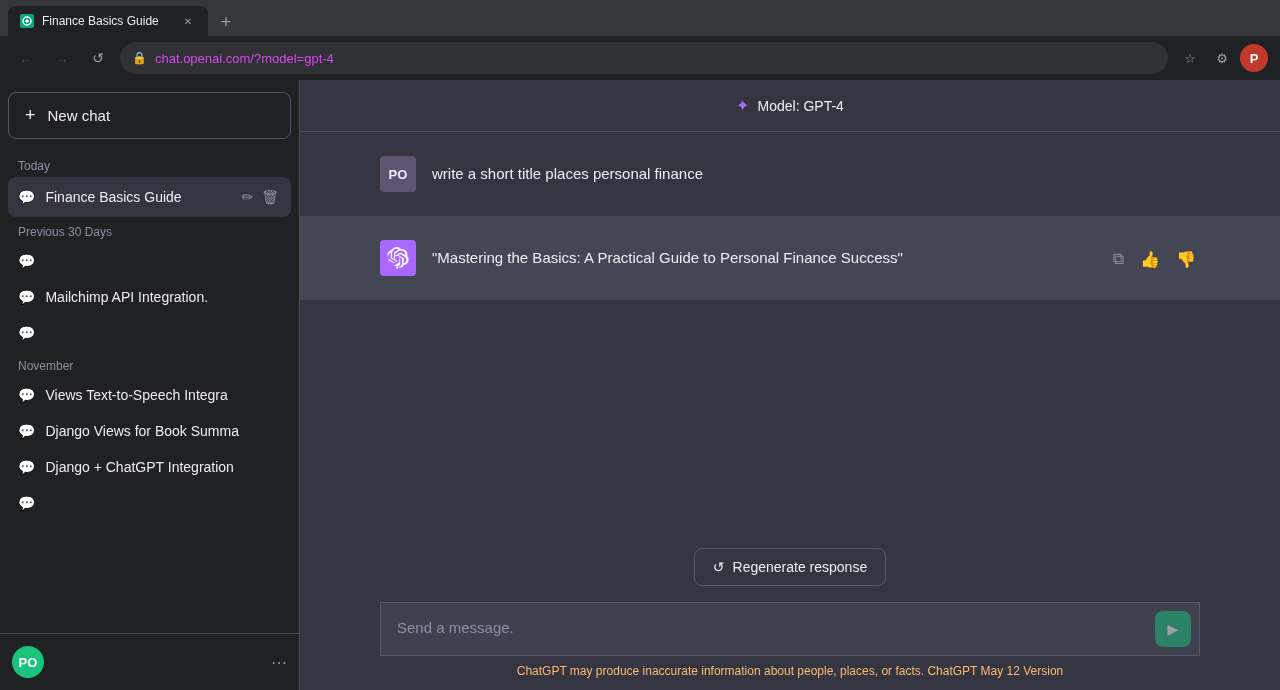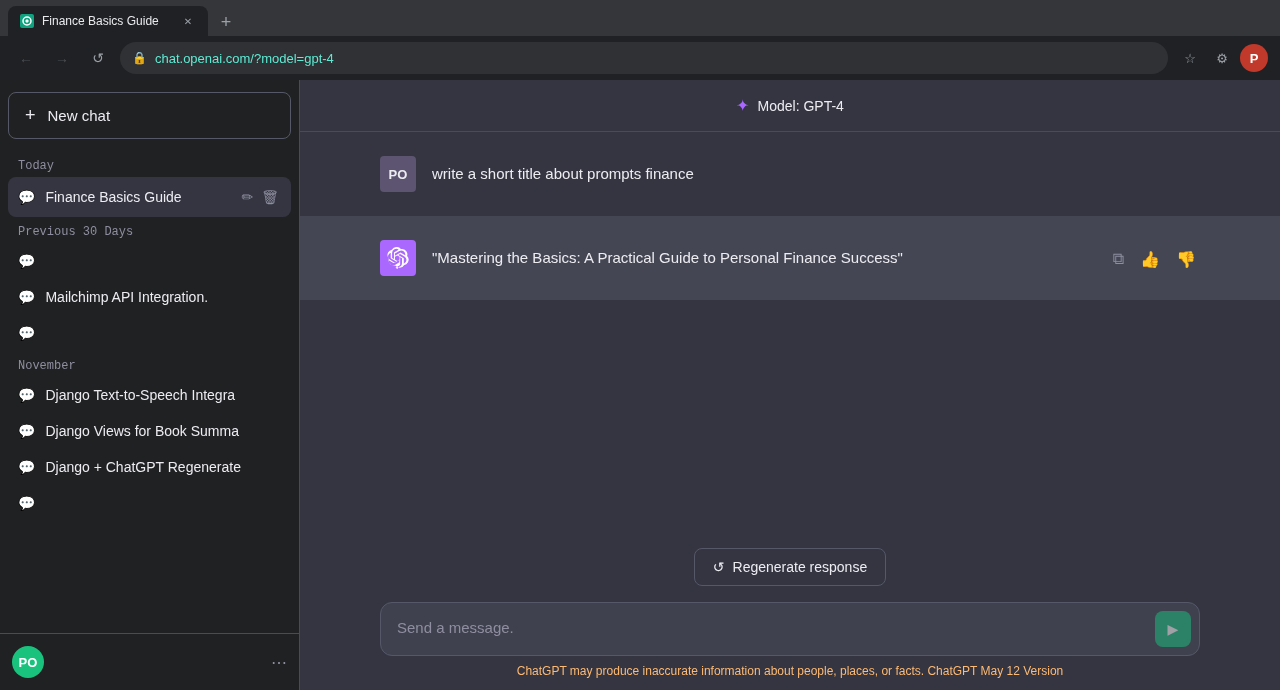--- a/index.html
+++ b/index.html
@@ -11,37 +11,37 @@
     .browser-tab { display: flex; align-items: center; gap: 8px; background: #202124; border-radius: 8px 8px 0 0; padding: 0 12px; height: 30px; min-width: 200px; font-size: 12px; color: #e8eaed; }
     .browser-tab .favicon { width: 14px; height: 14px; background: #10a37f; border-radius: 2px; display: flex; align-items: center; justify-content: center; flex-shrink: 0; }
     .browser-tab .tab-title { overflow: hidden; text-overflow: ellipsis; white-space: nowrap; flex: 1; }
     .browser-tab .close-btn { width: 16px; height: 16px; border-radius: 50%; display: flex; align-items: center; justify-content: center; font-size: 10px; color: #9aa0a6; cursor: pointer; flex-shrink: 0; }
     .new-tab-btn { width: 28px; height: 28px; border-radius: 50%; display: flex; align-items: center; justify-content: center; color: #9aa0a6; font-size: 18px; cursor: pointer; margin-left: 4px; }
     .browser-toolbar { display: flex; align-items: center; gap: 8px; padding: 6px 12px; height: 44px; background: #202124; }
     .nav-btn { width: 28px; height: 28px; border-radius: 50%; display: flex; align-items: center; justify-content: center; color: #9aa0a6; font-size: 14px; cursor: pointer; background: none; border: none; }
     .nav-btn.disabled { color: #4a4e54; cursor: default; }
     .address-bar { flex: 1; background: #303134; border-radius: 20px; height: 32px; display: flex; align-items: center; padding: 0 12px; gap: 8px; }
     .address-bar .lock-icon { color: #9aa0a6; font-size: 12px; }
-    .address-bar .url-text { font-size: 13px; color: #5eead4; }
+    .address-bar .url-text { font-size: 13px; color: #d946ef; }
     .toolbar-right { display: flex; align-items: center; gap: 4px; }
     .toolbar-btn { width: 28px; height: 28px; border-radius: 50%; display: flex; align-items: center; justify-content: center; color: #9aa0a6; font-size: 13px; cursor: pointer; }
 
     
     .app-container { display: flex; flex: 1; overflow: hidden; }
 
     
     .sidebar { width: 300px; background: #202123; display: flex; flex-direction: column; flex-shrink: 0; border-right: 1px solid #4a4b53; overflow: hidden; }
     .sidebar-header { padding: 12px 8px; }
     .new-chat-btn { display: flex; align-items: center; gap: 12px; padding: 12px 16px; border-radius: 8px; cursor: pointer; font-size: 15px; color: #ececf1; width: 100%; background: none; border: 1px solid #565869; transition: background 0.1s; }
     .new-chat-btn .plus-icon { font-size: 18px; font-weight: 300; }
     .sidebar-content { flex: 1; overflow-y: auto; padding: 0 8px; }
     .sidebar-content::-webkit-scrollbar { width: 4px; }
     .sidebar-content::-webkit-scrollbar-track { background: transparent; }
     .sidebar-content::-webkit-scrollbar-thumb { background: #565869; border-radius: 2px; }
-    .section-label { font-size: 12px; color: #8e8ea0; padding: 8px 10px 4px; font-weight: 500; font-family: Liberation Mono, monospace; }
+    .section-label { font-size: 12px; color: #8e8ea0; padding: 8px 10px 4px; font-weight: 500; }
     .chat-item { display: flex; align-items: center; gap: 10px; padding: 10px 10px; border-radius: 8px; cursor: pointer; font-size: 14px; color: #ececf1; position: relative; white-space: nowrap; overflow: hidden; }
     .chat-item.active { background: #343541; }
     .chat-item .chat-icon { color: #8e8ea0; font-size: 14px; flex-shrink: 0; }
     .chat-item .chat-label { overflow: hidden; text-overflow: ellipsis; flex: 1; }
     .chat-item .chat-actions { display: none; align-items: center; gap: 4px; flex-shrink: 0; }
     .chat-item.active .chat-actions { display: flex; }
     .chat-action-btn { color: #8e8ea0; font-size: 14px; padding: 2px; cursor: pointer; background: none; border: none; }
     .sidebar-bottom { padding: 8px; border-top: 1px solid #4a4b53; display: flex; align-items: center; gap: 8px; padding: 12px; }
     .user-avatar { width: 32px; height: 32px; border-radius: 50%; background: #19c37d; display: flex; align-items: center; justify-content: center; font-size: 13px; font-weight: 600; color: #fff; flex-shrink: 0; }
     .user-name { font-size: 14px; color: #ececf1; flex: 1; }
@@ -63,21 +63,21 @@
     .message-avatar.user-av { background: #5c5470; color: #ececf1; }
     .message-avatar.gpt-av { background: #ab68ff; color: #fff; border-radius: 4px; }
     .message-content { flex: 1; font-size: 15px; line-height: 1.6; color: #ececf1; padding-top: 6px; }
     .message-actions { display: flex; gap: 8px; align-items: flex-start; padding-top: 6px; }
     .msg-action-btn { color: #8e8ea0; background: none; border: none; cursor: pointer; font-size: 16px; padding: 4px; border-radius: 4px; }
 
     
     .input-area { padding: 16px 80px 8px; background: #343541; flex-shrink: 0; }
     .regen-container { display: flex; justify-content: center; margin-bottom: 16px; }
     .regen-btn { display: flex; align-items: center; gap: 8px; background: #343541; border: 1px solid #565869; border-radius: 8px; padding: 10px 18px; color: #ececf1; font-size: 14px; cursor: pointer; }
-    .input-wrapper { position: relative; background: #40414f; border-radius: 12px; border: 1px solid #565869; display: flex; align-items: flex-end; }
+    .input-wrapper { position: relative; background: #40414f; border-radius: 0; border: 1px solid #565869; display: flex; align-items: flex-end; }
     .message-input { flex: 1; background: transparent; border: none; outline: none; color: #ececf1; font-size: 15px; padding: 14px 16px; resize: none; min-height: 52px; max-height: 200px; font-family: inherit; line-height: 1.5; }
     .message-input::placeholder { color: #8e8ea0; }
     .send-btn { width: 36px; height: 36px; border-radius: 8px; background: #19c37d; display: flex; align-items: center; justify-content: center; cursor: pointer; margin: 8px; border: none; color: #fff; font-size: 14px; flex-shrink: 0; opacity: 0.5; }
     .footer-text { text-align: center; font-size: 12px; color: #fdba74; padding: 8px 0 4px; }
 
     .gpt-icon { width: 100%; height: 100%; display: flex; align-items: center; justify-content: center; }
     .gpt-icon svg { width: 22px; height: 22px; }
   </style>
 </head>
 <body>
@@ -142,29 +142,29 @@
         <span class="chat-icon">💬</span>
         <span class="chat-label">Mailchimp API Integration.</span>
       </div>
       <div class="chat-item">
         <span class="chat-icon">💬</span>
       </div>
 
       <div class="section-label">November</div>
       <div class="chat-item">
         <span class="chat-icon">💬</span>
-        <span class="chat-label">Django Text-to-Speech Integra</span>
+        <span class="chat-label">Views Text-to-Speech Integra</span>
       </div>
       <div class="chat-item">
         <span class="chat-icon">💬</span>
         <span class="chat-label">Django Views for Book Summa</span>
       </div>
       <div class="chat-item">
         <span class="chat-icon">💬</span>
-        <span class="chat-label">Django + ChatGPT Regenerate</span>
+        <span class="chat-label">Django + ChatGPT Integration</span>
       </div>
       <div class="chat-item">
         <span class="chat-icon">💬</span>
       </div>
     </div>
 
     <div class="sidebar-bottom">
       <div class="user-avatar">PO</div>
       <span class="user-name"></span>
       <span class="more-btn">⋯</span>
@@ -177,21 +177,21 @@
       <div class="model-badge">
         <span class="sparkle">✦</span>
         <span>Model: GPT-4</span>
       </div>
     </div>
 
     <div class="chat-messages">
 
       <div class="message user">
         <div class="message-avatar user-av">PO</div>
-        <div class="message-content">write a short title about prompts finance</div>
+        <div class="message-content">write a short title places personal finance</div>
       </div>
 
       <div class="message assistant">
         <div class="message-avatar gpt-av">
           <div class="gpt-icon">
             <svg viewBox="0 0 41 41" fill="none" xmlns="http://www.w3.org/2000/svg">
               <path d="M37.532 16.87a9.963 9.963 0 0 0-.856-8.184 10.078 10.078 0 0 0-10.855-4.835 9.964 9.964 0 0 0-6.650-3.659 10.079 10.079 0 0 0-10.19 4.807 9.962 9.962 0 0 0-6.65 4.807 10.079 10.079 0 0 0 1.24 11.817 9.965 9.965 0 0 0 .856 8.185 10.079 10.079 0 0 0 10.855 4.835 9.965 9.965 0 0 0 6.65 3.658 10.079 10.079 0 0 0 10.196-4.806 9.963 9.963 0 0 0 6.65-4.808 10.079 10.079 0 0 0-1.246-11.817zm-17.096 23.654a7.469 7.469 0 0 1-4.798-1.735c.061-.033.168-.091.237-.134l7.964-4.6a1.294 1.294 0 0 0 .655-1.134V19.054l3.366 1.944a.12.12 0 0 1 .066.092v9.299a7.505 7.505 0 0 1-7.49 7.135zM4.678 30.138a7.469 7.469 0 0 1-.894-5.023c.06.036.162.099.237.141l7.964 4.6a1.297 1.297 0 0 0 1.308 0l9.724-5.614v3.888a.12.12 0 0 1-.048.103L14.9 33.413a7.505 7.505 0 0 1-10.222-3.275zM3.008 13.99a7.469 7.469 0 0 1 3.902-3.287c0 .068-.004.19-.004.274v9.201a1.294 1.294 0 0 0 .654 1.132l9.723 5.614-3.366 1.944a.12.12 0 0 1-.114.012L5.74 23.804a7.505 7.505 0 0 1-2.732-9.814zm27.658 6.437l-9.724-5.615 3.367-1.943a.121.121 0 0 1 .114-.012l8.064 4.658a7.498 7.498 0 0 1-1.158 13.528v-9.476a1.293 1.293 0 0 0-.663-1.14zm3.35-5.043c-.059-.037-.162-.099-.236-.141l-7.965-4.6a1.298 1.298 0 0 0-1.308 0l-9.723 5.614v-3.888a.12.12 0 0 1 .048-.103l8.069-4.657a7.5 7.5 0 0 1 11.115 7.775zm-21.063 6.929l-3.367-1.944a.12.12 0 0 1-.065-.092v-9.299a7.5 7.5 0 0 1 12.293-5.756c-.06.033-.168.09-.237.134l-7.965 4.6a1.294 1.294 0 0 0-.654 1.132l-.005 11.225zm1.829-3.943l4.33-2.501 4.332 2.498v4.997l-4.331 2.5-4.331-2.5V18.37z" fill="white"></path>
             </svg>
           </div>
         </div>

